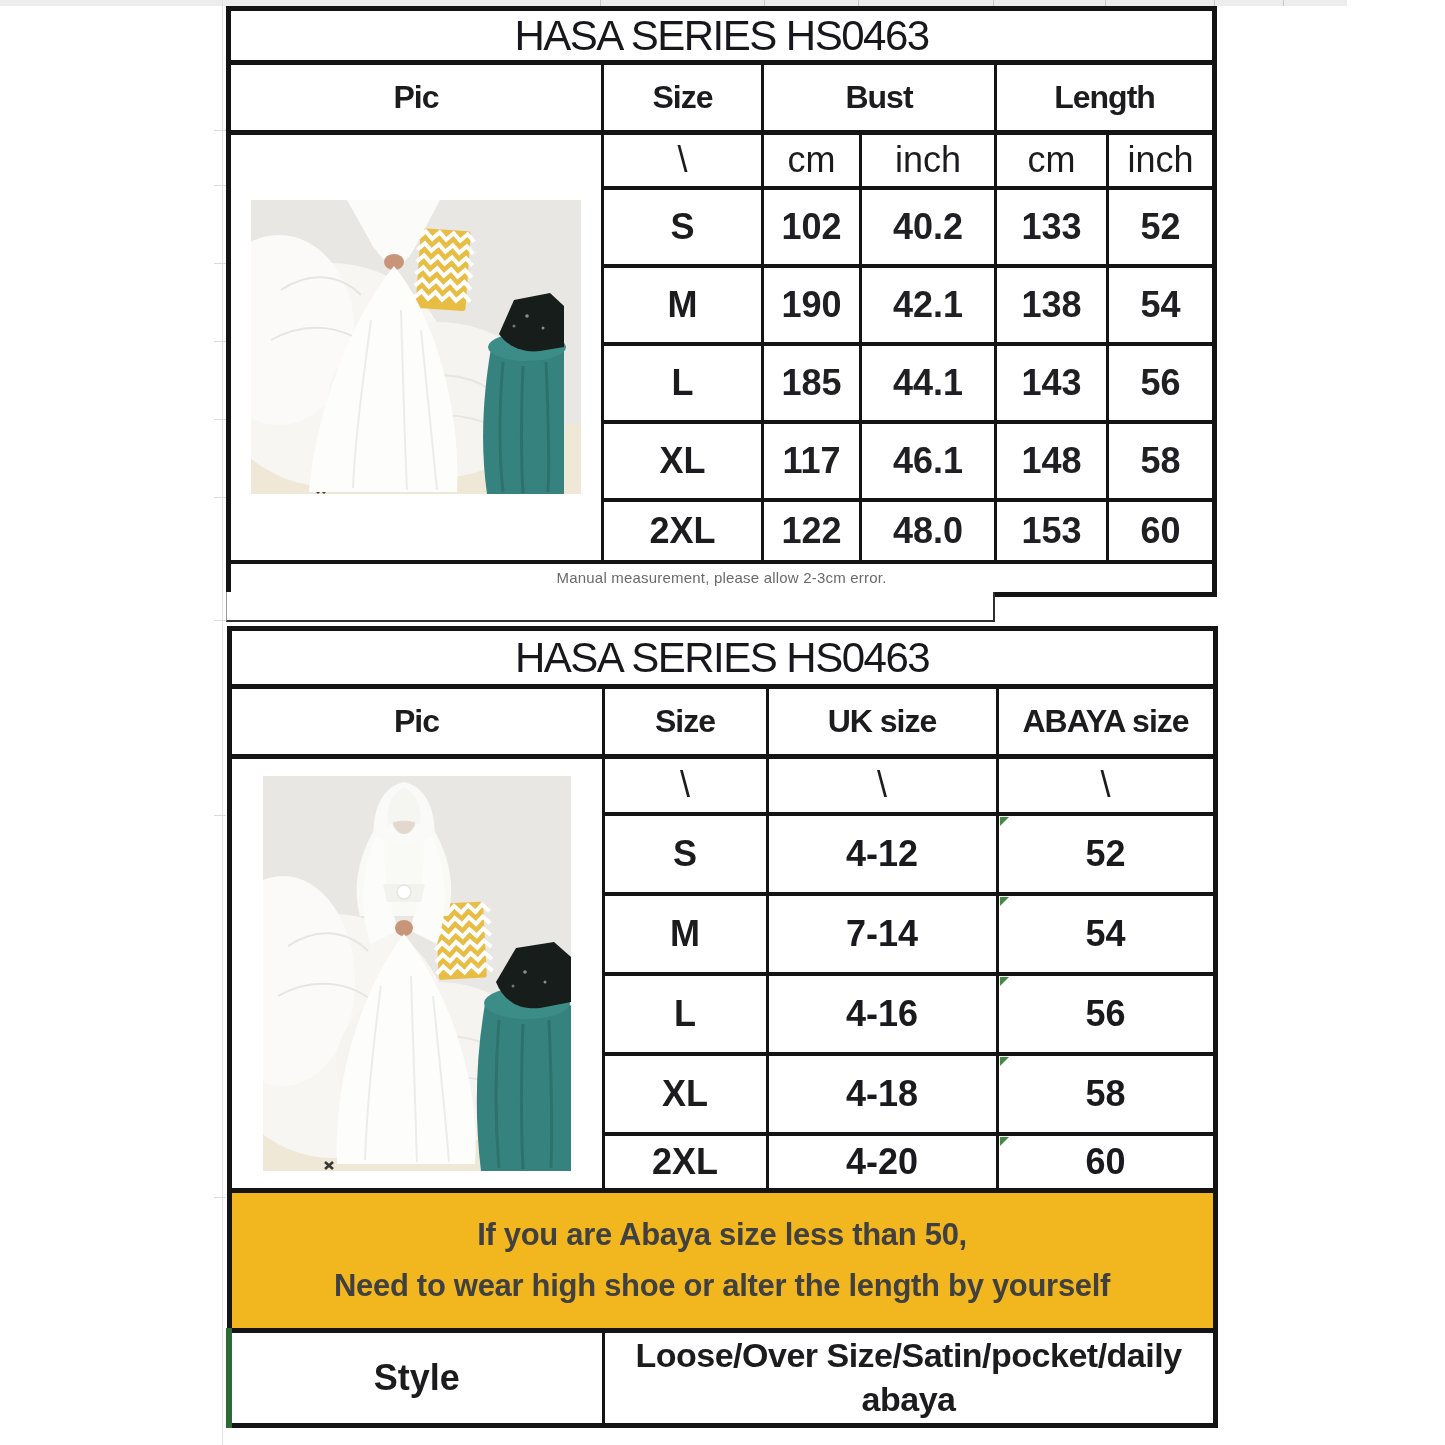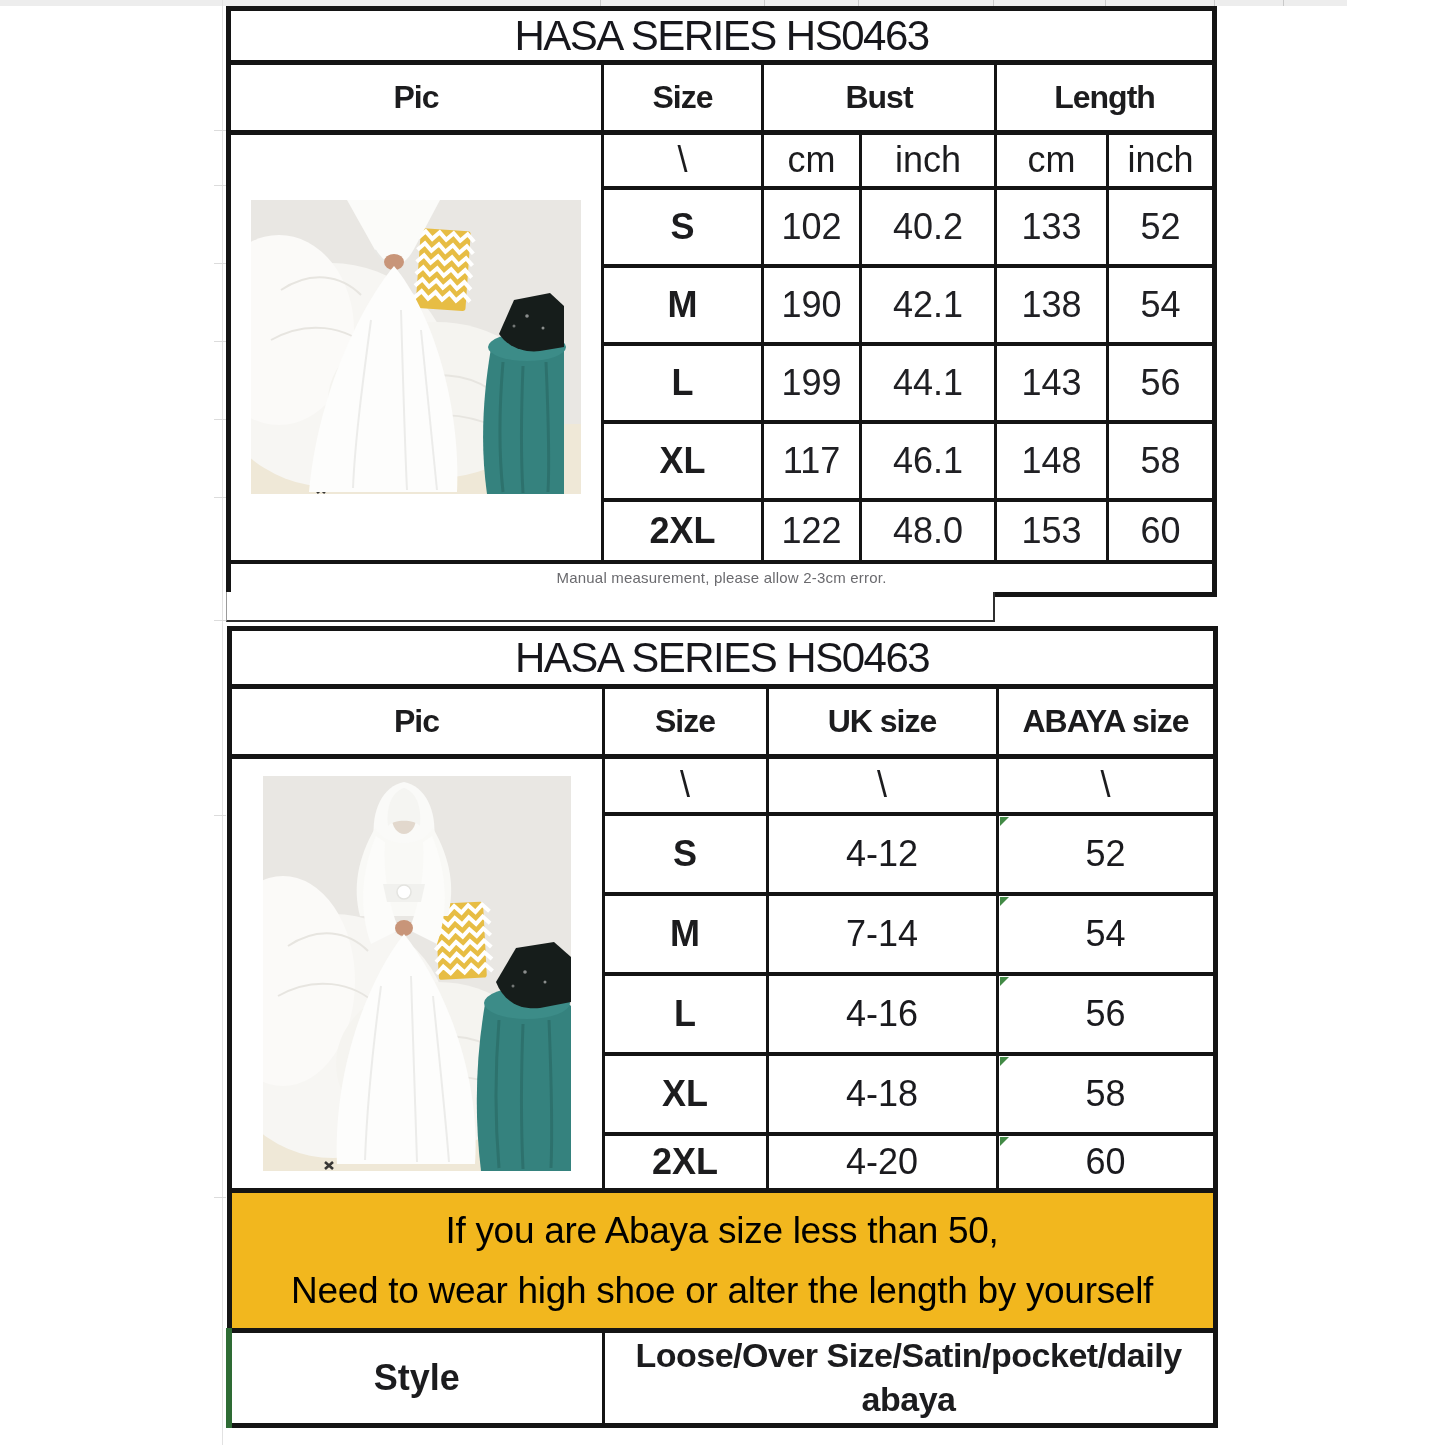--- a/index.html
+++ b/index.html
@@ -14,24 +14,24 @@
   .htick{position:absolute;left:214px;width:12px;height:1px;background:#dcdcdc;}
 
   table.sizing{border-collapse:collapse;table-layout:fixed;position:absolute;background:#fff;
     border:5px solid #141414;}
   table.sizing td{border:3px solid #141414;border-top-width:4px;border-bottom-width:4px;
     text-align:center;vertical-align:middle;padding:0;overflow:hidden;}
   tr.row-title td{border-bottom-width:5px;font-size:42px;letter-spacing:-1.5px;font-weight:normal;color:#17171c;}
   tr.row-head td{border-bottom-width:5px;font-weight:bold;font-size:32px;letter-spacing:-1px;}
   .sub{font-size:36px;}
   .sizecell{font-size:36px;font-weight:bold;}
-  .num{font-size:36px;font-weight:normal;color:#202024;}
-  .numb{font-size:36px;font-weight:normal;color:#1a1a1e;}
+  .num{font-size:36px;font-weight:bold;color:#202024;}
+  .numb{font-size:36px;font-weight:bold;color:#1a1a1e;}
   tr.note-row td{border-bottom-width:5px;font-size:15px;font-weight:normal;color:#6a6a6e;letter-spacing:.2px;margin-top:24px;}
-  tr.notice-row td{border-top-width:5px;border-bottom-width:5px;font-weight:normal;font-size:37px;line-height:1.62;letter-spacing:-.3px;color:#000000;}
+  tr.notice-row td{border-top-width:5px;border-bottom-width:5px;font-weight:bold;font-size:31px;line-height:1.62;letter-spacing:-.3px;color:#404040;}
   .style-label{font-size:36px;font-weight:bold;border-left:6px solid #2e6b34 !important;}
   .style-value{font-size:34px;font-weight:bold;line-height:1.28;letter-spacing:-.5px;}
   .pic-cell{background:#ffffff;}
   .pic-cell svg{display:block;margin:0 auto;}
   .pos-rel{position:relative;}
   .errmark{position:absolute;left:1px;top:1px;width:0;height:0;
     border-top:9px solid #2e7d32;border-right:9px solid transparent;opacity:.9;}
   .gap-row{position:absolute;left:226px;top:592px;width:766px;height:28px;background:#fff;
     border-right:2px solid #2f2f2f;border-bottom:2px solid #2f2f2f;border-left:1px solid #9a9a9a;}
 </style>
@@ -166,21 +166,21 @@
     </tr>
     <tr style="height:78px">
       <td class="sizecell">M</td>
       <td class="num">190</td>
       <td class="num">42.1</td>
       <td class="num">138</td>
       <td class="num">54</td>
     </tr>
     <tr style="height:78px">
       <td class="sizecell">L</td>
-      <td class="num">199</td>
+      <td class="num">185</td>
       <td class="num">44.1</td>
       <td class="num">143</td>
       <td class="num">56</td>
     </tr>
     <tr style="height:78px">
       <td class="sizecell">XL</td>
       <td class="num">117</td>
       <td class="num">46.1</td>
       <td class="num">148</td>
       <td class="num">58</td>

